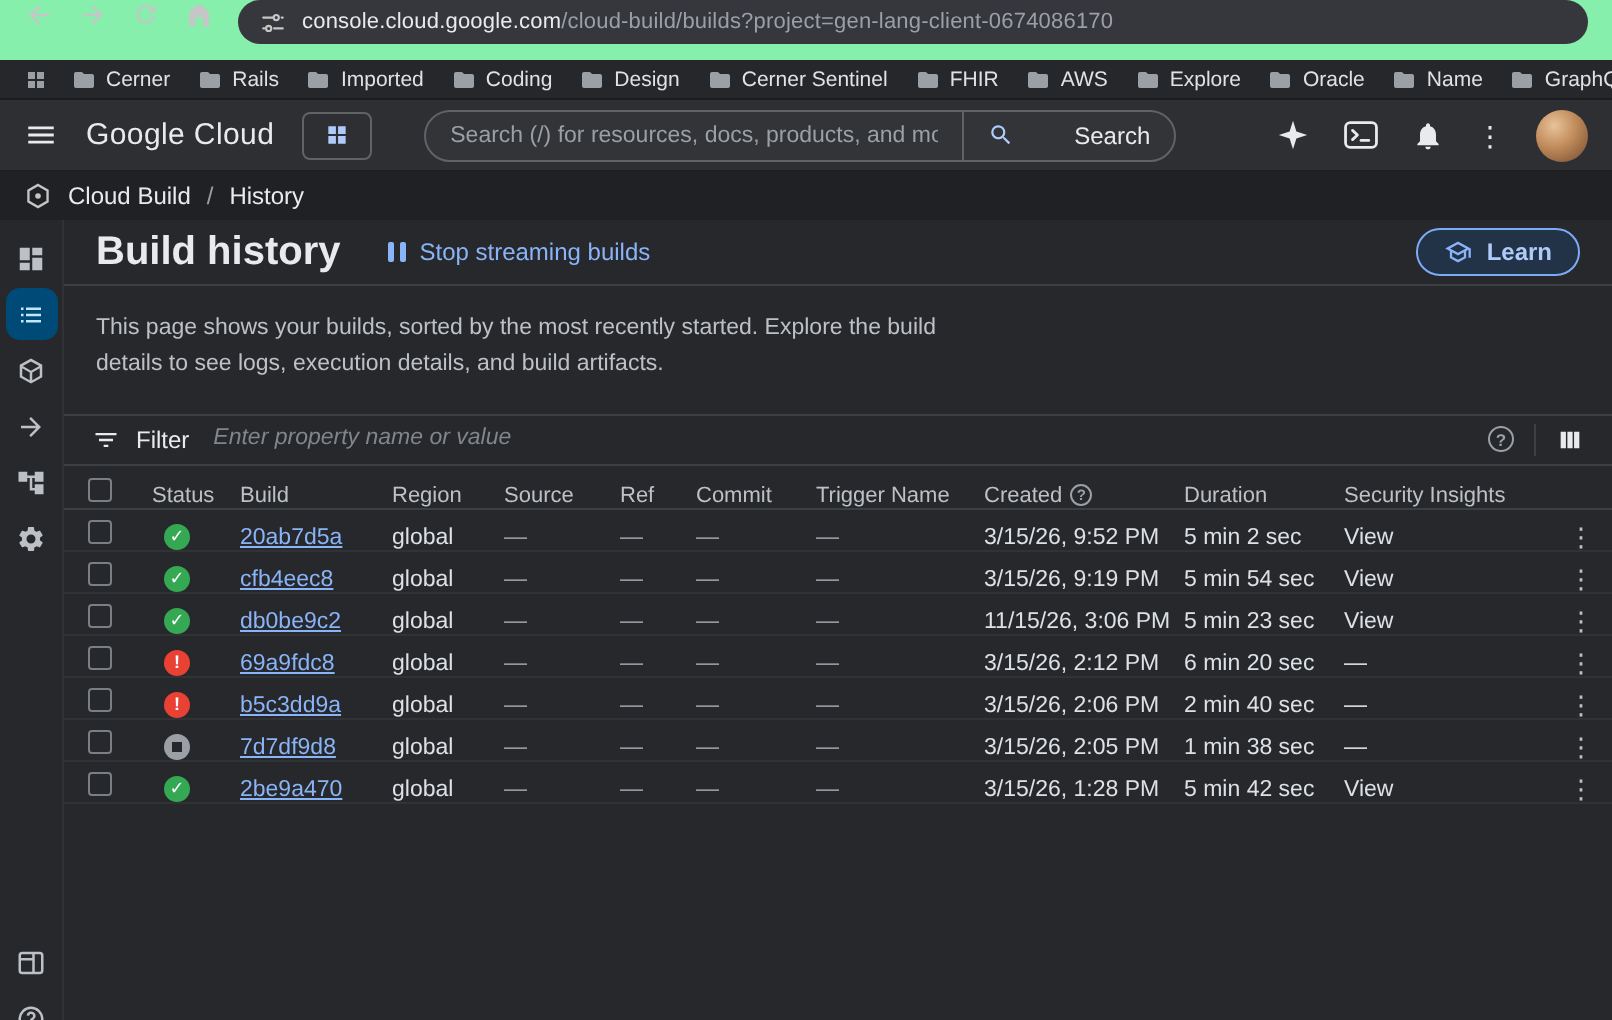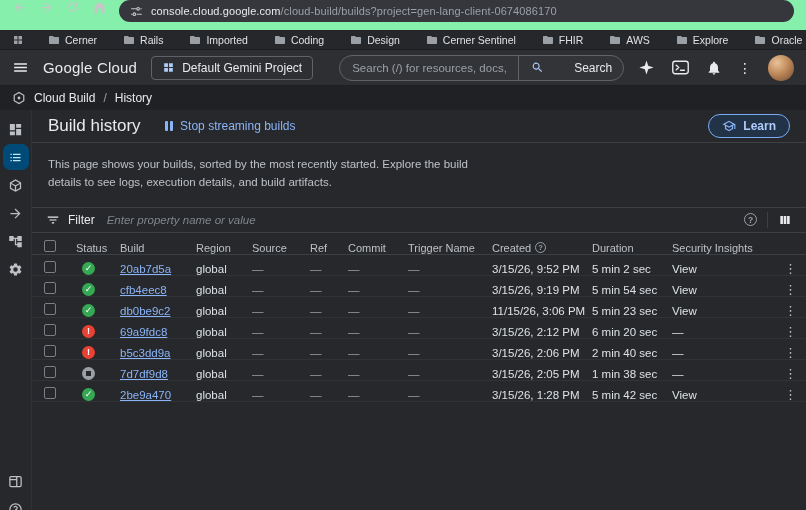--- a/index.html
+++ b/index.html
@@ -22,21 +22,21 @@
     flex:1; height:22px; background:#36373c; border-radius:11px;
     display:flex; align-items:center; gap:8px; padding:0 11px;
     overflow:hidden; white-space:nowrap;
   }
   .omnibox .url { font-size:11px; letter-spacing:.1px; }
   .url-domain { color:#e8eaed; }
   .url-path { color:#9aa0a6; }
 
   .bookmarks-bar {
     height:20px; background:#26272b;
-    display:flex; align-items:center; gap:14px; padding:0 8px;
+    display:flex; align-items:center; gap:2px; padding:0 8px;
     overflow:hidden; white-space:nowrap;
     border-bottom:1px solid #1b1c1f;
   }
   .bm-apps { color:#9aa0a6; display:flex; padding:0 4px; }
   .bookmark {
     display:inline-flex; align-items:center; gap:5px;
     padding:2px 6px; border-radius:4px; cursor:pointer; flex:0 0 auto;
   }
   .bookmark .folder { color:#9aa0a6; }
   .bm-label { font-size:10.5px; color:#dfe1e5; }
@@ -104,39 +104,39 @@
   }
   .rail-item.selected { background:#004a77; color:#c2e7ff; }
   .rail-bottom { margin-top:auto; margin-bottom:-12px; display:flex; flex-direction:column; gap:2px; align-items:center; }
 
   .main { flex:1; display:flex; flex-direction:column; min-width:0; }
 
   .page-header {
     height:33px; border-bottom:1px solid #3c4043;
     display:flex; align-items:center; padding:0 16px; gap:24px;
   }
-  .page-title { font-size:17px; font-weight:400; color:#e8eaed; }
+  .page-title { font-size:20px; font-weight:700; color:#e8eaed; }
   .stop-streaming { display:flex; align-items:center; gap:7px; color:#8ab4f8; font-size:12px; font-weight:500; cursor:pointer; }
   .pause-icon { display:inline-flex; gap:2.5px; }
   .pause-icon i { width:3px; height:10px; background:#8ab4f8; border-radius:1px; }
   .learn-btn {
     margin-left:auto; display:flex; align-items:center; gap:7px;
     height:24px; padding:0 13px; border:1px solid #7cacf8; border-radius:13px;
     background:#223247; color:#aecbfa; font-size:12px; font-weight:700; cursor:pointer;
   }
   .learn-btn .cap { color:#8ab4f8; display:flex; }
 
   .page-desc { padding:12px 16px 15px; }
   .page-desc p { font-size:11.5px; line-height:1.6; color:#bdc1c6; max-width:452px; }
 
   .filter-bar {
     height:26px; border-top:1px solid #3c4043; border-bottom:1px solid #3c4043;
     display:flex; align-items:center; padding:0 14px; gap:10px;
   }
-  .filter-left { display:flex; align-items:center; gap:8px; flex:1; cursor:text; }
+  .filter-left { display:flex; align-items:flex-start; gap:8px; flex:1; cursor:text; }
   .filter-icon { color:#e8eaed; display:flex; }
   .filter-label { font-size:12px; font-weight:500; color:#e8eaed; }
   .filter-placeholder { font-size:11.5px; color:#80868b; margin-left:4px;font-style:italic; }
   .help-circle {
     width:13px; height:13px; border:1.2px solid #9aa0a6; border-radius:50%;
     color:#9aa0a6; font-size:8.5px; font-weight:700;
     display:flex; align-items:center; justify-content:center; cursor:pointer;
   }
   .vdivider { width:1px; height:16px; background:#3c4043; }
   .columns-icon { color:#e8eaed; display:flex; cursor:pointer; }
@@ -322,21 +322,20 @@
         <path d="M3 6h18v2H3zM3 11h18v2H3zM3 16h18v2H3z"></path>
       </svg>
   </span>
   <span class="gcp-logo">Google Cloud</span>
   <span class="project-btn">
     <span class="proj-icon">
       <svg width="13" height="13" viewBox="0 0 24 24" fill="currentColor">
           <path d="M4 4h7v7H4zM13 4h7v7h-7zM4 13h7v7H4zM13 13h7v7h-7z"></path>
         </svg>
     </span>
-    <span>Default Gemini Project</span>
   </span>
   <div class="gcp-search">
     <input type="text" placeholder="Search (/) for resources, docs, products, and more" style="">
     <span class="search-btn">
       <span class="mag">
         <svg width="13" height="13" viewBox="0 0 24 24" fill="currentColor">
             <path d="M15.5 14h-.79l-.28-.27a6.5 6.5 0 1 0-.7.7l.27.28v.79l5 4.99L20.49 19l-4.99-5zm-6 0A4.5 4.5 0 1 1 14 9.5 4.5 4.5 0 0 1 9.5 14z"></path>
           </svg>
       </span>
       <span class="lbl">Search</span>

